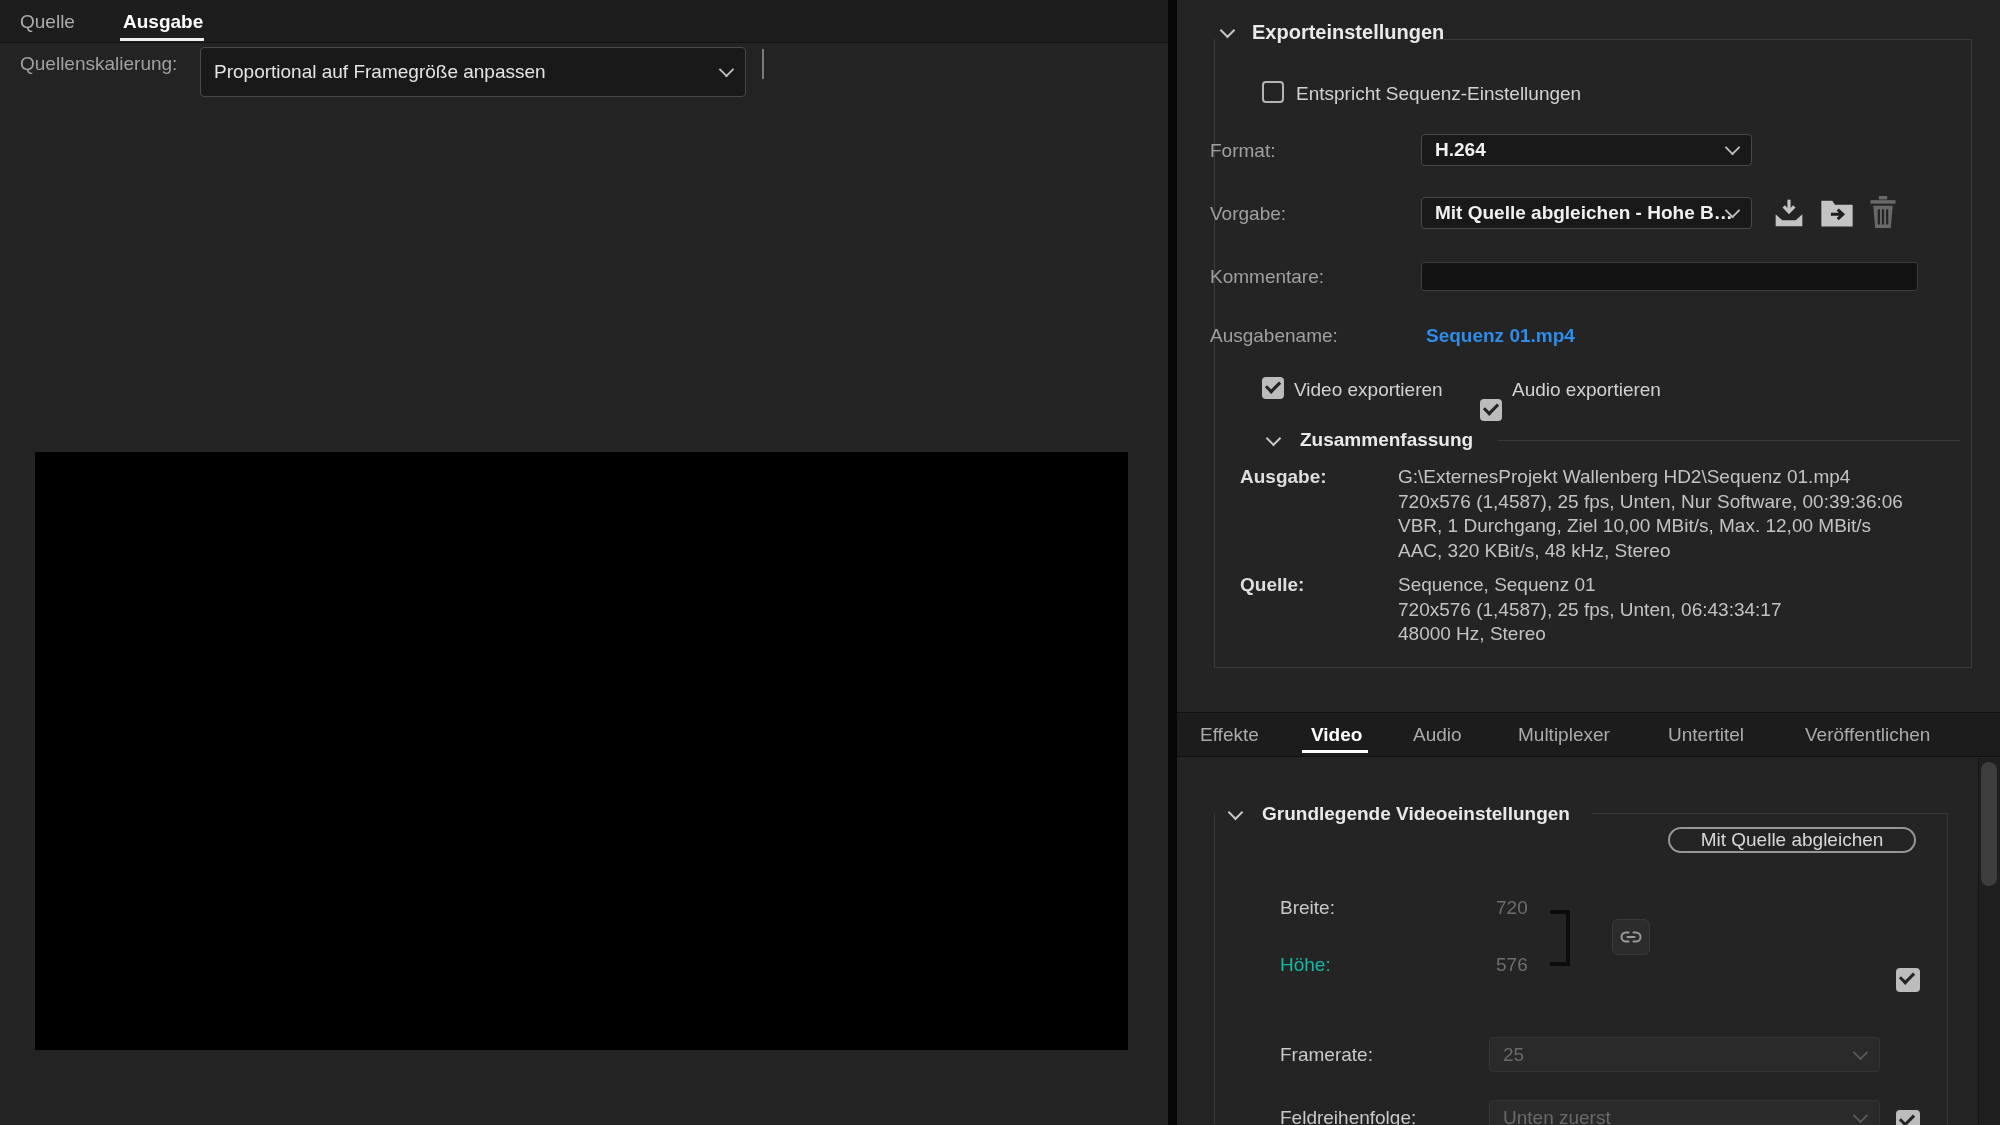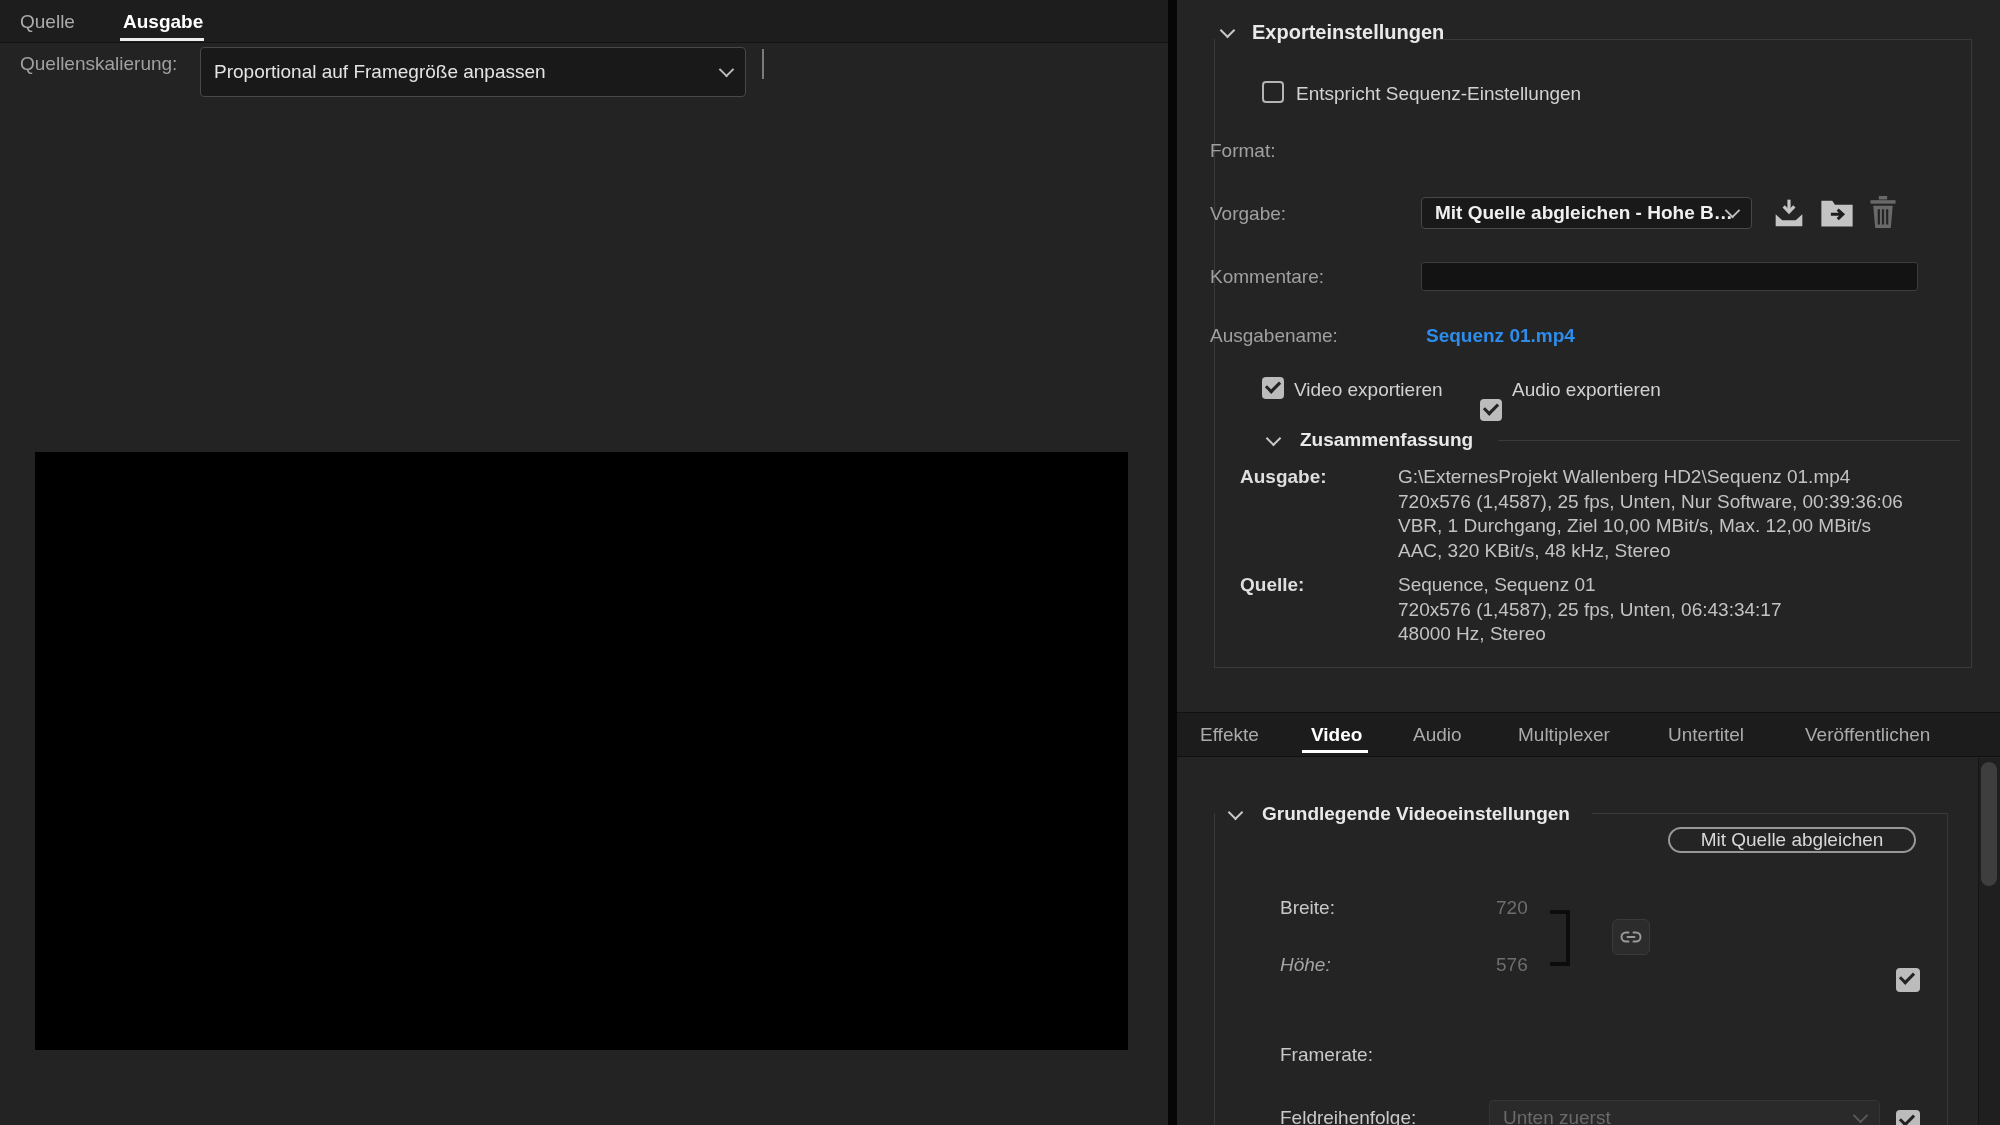--- a/index.html
+++ b/index.html
@@ -68,20 +68,24 @@
 
   <div class="abs groupbox" style="left:1214px;top:39px;width:758px;height:629px;"></div>
   <div class="abs sec-chev" style="left:1222px;top:25px;"></div>
   <div class="abs hdr" style="left:1252px;top:21px;">Exporteinstellungen</div>
   <div class="abs hline" style="left:1432px;top:39px;width:540px;"></div>
 
   <div class="abs cb unchecked" style="left:1262px;top:81px;width:22px;height:22px;"></div>
   <div class="abs txt" style="left:1296px;top:83px;color:#d2d2d2;">Entspricht Sequenz-Einstellungen</div>
 
   <div class="abs txt right" style="left:1210px;top:140px;width:182px;">Format:</div>
+  <div class="abs dropdown" style="left:1421px;top:134px;width:331px;height:32px;">
+    <span style="font-weight:bold;color:#f0f0f0;">H.264</span>
+    <span class="chev"></span>
+  </div>
 
   <div class="abs txt right" style="left:1210px;top:203px;width:182px;">Vorgabe:</div>
   <div class="abs dropdown" style="left:1421px;top:197px;width:331px;height:32px;">
     <span style="font-weight:bold;color:#f0f0f0;">Mit Quelle abgleichen - Hohe B…</span>
     <span class="chev"></span>
   </div>
 
   <div class="abs icon-btn" style="left:1773px;top:198px;width:32px;height:30px;">
     <svg width="32" height="30" viewBox="0 0 24 22">
       <path d="M12 1v8" stroke="#c4c4c4" stroke-width="2.4" fill="none"></path>
@@ -142,34 +146,38 @@
 
   <div class="abs sidebox" style="left:1214px;top:813px;width:734px;height:312px;"></div>
   <div class="abs sec-chev" style="left:1230px;top:807px;"></div>
   <div class="abs hdr" style="left:1262px;top:803px;font-size:19px;">Grundlegende Videoeinstellungen</div>
   <div class="abs hline" style="left:1592px;top:813px;width:356px;"></div>
 
   <div class="abs pill-btn" style="left:1668px;top:827px;width:248px;height:26px;">Mit Quelle abgleichen</div>
 
   <div class="abs txt right" style="left:1280px;top:897px;width:184px;color:#c9c9c9;">Breite:</div>
   <div class="abs txt val-dim" style="left:1496px;top:897px;">720</div>
-  <div class="abs txt right" style="left:1280px;top:954px;width:184px;color:#a3a3a3;font-style:italic;">Höhe:</div>
+  <div class="abs txt right" style="left:1280px;top:954px;width:184px;color:#14b8a6;">Höhe:</div>
   <div class="abs txt val-dim" style="left:1496px;top:954px;">576</div>
 
   <div class="abs bracket" style="left:1550px;top:910px;width:20px;height:56px;"></div>
   <div class="abs icon-btn" style="left:1612px;top:919px;width:38px;height:36px;background:#2c2c2c;
               border:1px solid #3a3a3a;border-radius:6px;display:flex;
               align-items:center;justify-content:center;">
     <svg width="24" height="24" viewBox="0 0 24 24">
       <path d="M9.5 7.5H7a4.5 4.5 0 000 9h2.5M14.5 7.5H17a4.5 4.5 0 010 9h-2.5M8.5 12h7" fill="none" stroke="#9a9a9a" stroke-width="2" stroke-linecap="round"></path>
     </svg>
   </div>
   <div class="abs cb checked" style="left:1896px;top:924px;width:24px;height:24px;"></div>
 
   <div class="abs txt right" style="left:1280px;top:1044px;width:184px;color:#c9c9c9;">Framerate:</div>
+  <div class="abs dropdown disabled" style="left:1489px;top:1037px;width:391px;height:35px;">
+    <span>25</span>
+    <span class="chev dim"></span>
+  </div>
   <div class="abs cb checked" style="left:1896px;top:1042px;width:24px;height:24px;"></div>
 
   <div class="abs txt right" style="left:1280px;top:1107px;width:184px;color:#c9c9c9;">Feldreihenfolge:</div>
   <div class="abs dropdown disabled" style="left:1489px;top:1100px;width:391px;height:35px;">
     <span>Unten zuerst</span>
     <span class="chev dim"></span>
   </div>
 
   <div class="abs" style="left:1978px;top:758px;width:22px;height:367px;background:#1f1f1f;
               border-left:1px solid #151515;"></div>

